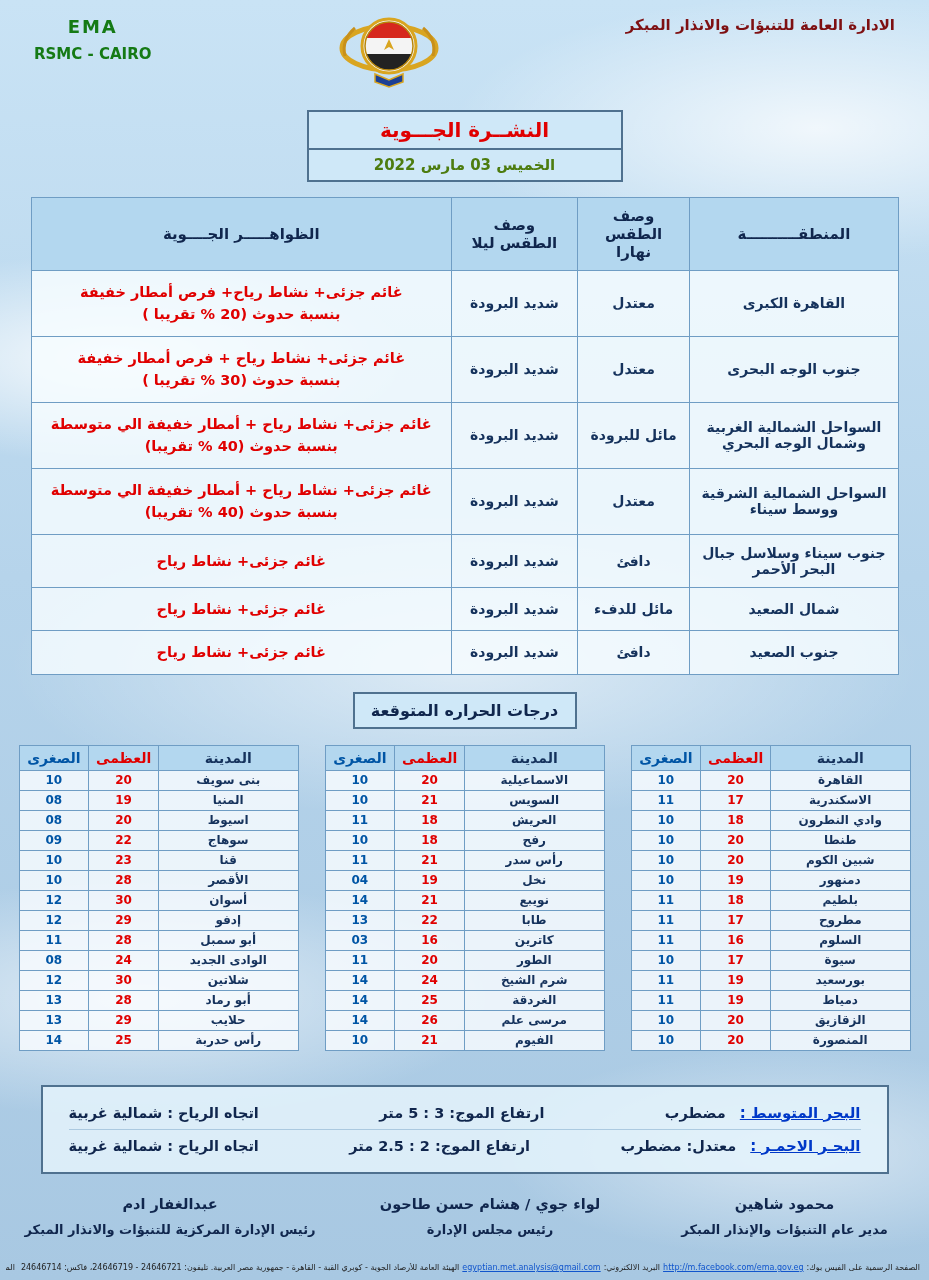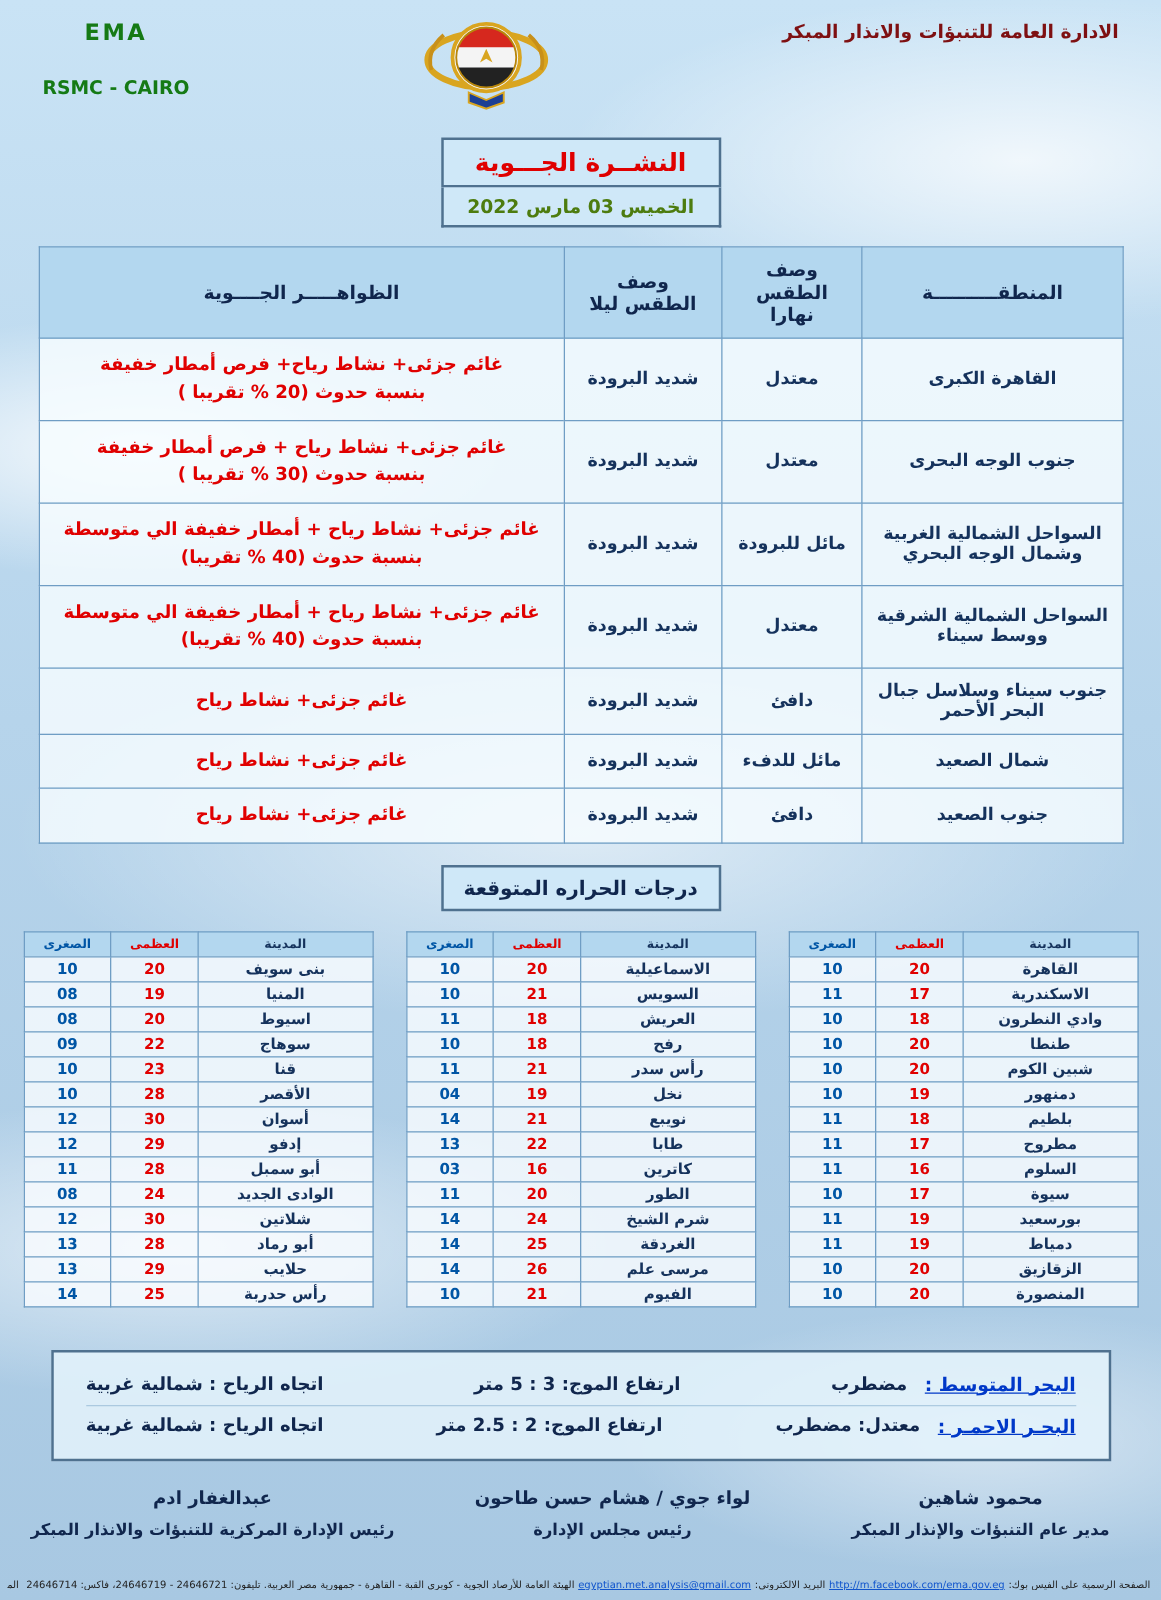--- a/index.html
+++ b/index.html
@@ -13,45 +13,45 @@
       radial-gradient(ellipse 650px 220px at 50% 52%, rgba(255,255,255,.55), rgba(255,255,255,0) 70%),
       radial-gradient(ellipse 520px 170px at 15% 78%, rgba(255,255,255,.6), rgba(255,255,255,0) 70%),
       radial-gradient(ellipse 420px 150px at 85% 90%, rgba(255,255,255,.5), rgba(255,255,255,0) 70%),
       linear-gradient(180deg, #c9e3f5 0%, #b6d4eb 45%, #a8c8e2 100%);
   }
   
   .top { display:flex; justify-content:space-between; align-items:flex-start; padding:12px 34px 0 34px; }
   .authority { text-align:right; color:#7e1012; font-weight:bold; font-size:15px; line-height:1.8; }
   .ema-block { text-align:center; color:#157a15; font-weight:bold; direction:ltr; padding-top:4px; }
   .ema-block .l1 { font-size:18px; letter-spacing:2px; }
-  .ema-block .l2 { font-size:15px; margin-top:24px; }
+  .ema-block .l2 { font-size:15px; margin-top:8px; }
   .logo-wrap { width:110px; text-align:center; margin-top:-2px; }
   
-  .title-stack { width:224px; margin:16px auto 0 auto; }
+  .title-stack { width:316px; margin:16px auto 0 auto; }
   .tbox { border:2px solid #4f718f; background:#cfe8f8; text-align:center; padding:6px 4px; }
   .tbox.title { color:#e00000; font-weight:bold; font-size:20px; }
   .tbox.date { color:#4d7c0f; font-weight:bold; font-size:15px; border-top:none; }
   
   table { border-collapse:collapse; }
   .forecast { width:868px; margin:15px auto 0 auto; }
   .forecast th, .forecast td { border:1px solid #6f9dc4; }
   .forecast th { background:#b3d7ef; color:#10264d; font-weight:bold; font-size:15px; padding:9px 16px; }
   .forecast td { background:rgba(246,252,255,.82); padding:10px 6px; text-align:center; vertical-align:middle; }
   .c-region { width:24%; color:#15325c; font-weight:bold; font-size:14px; }
   .c-day    { width:13%; color:#15325c; font-weight:bold; font-size:14px; }
   .c-night  { width:14.5%; color:#15325c; font-weight:bold; font-size:14px; }
   .c-phen   { width:48.5%; color:#e00000; font-weight:bold; font-size:14.5px; }
   .c-phen .ph1, .c-phen .ph2 { display:block; line-height:1.55; }
   
   .temp-title-box { width:224px; margin:17px auto 0 auto; border:2px solid #4f718f; background:#cfe8f8;
     text-align:center; color:#10264d; font-weight:bold; font-size:16px; padding:7px 2px; }
   .temp-zone { display:flex; justify-content:space-between; width:892px; margin:16px auto 0 auto; }
   .temps { width:280px; }
   .temps th, .temps td { border:1px solid #6f9dc4; padding:2px 3px; font-size:12px; }
-  .temps th { background:#b3d7ef; color:#10264d; font-weight:bold; font-size:10px; padding:4px 14px; }
+  .temps th { background:#b3d7ef; color:#10264d; font-weight:bold; font-size:14px; padding:4px 2px; }
   .temps td { background:rgba(250,253,255,.8); font-weight:bold; text-align:center; height:20px; }
   .temps .city { width:50%; color:#15325c; }
   .temps .tmax { width:25%; color:#e00000; }
   .temps .tmin { width:25%; color:#0055a5; }
   
   .sea-box { width:848px; margin:34px auto 0 auto; border:2px solid #4f718f; background:rgba(228,243,252,.85); padding:10px 26px; }
   .sea-row { display:flex; justify-content:space-between; align-items:center; padding:7px 0; }
   .sea-row + .sea-row { border-top:1px solid rgba(111,157,196,.45); }
   .sea-name { color:#0038c8; font-weight:bold; font-size:15px; text-decoration:underline; }
   .sea-state-val, .sea-wave, .sea-wind { color:#10264d; font-weight:bold; font-size:14.5px; }

